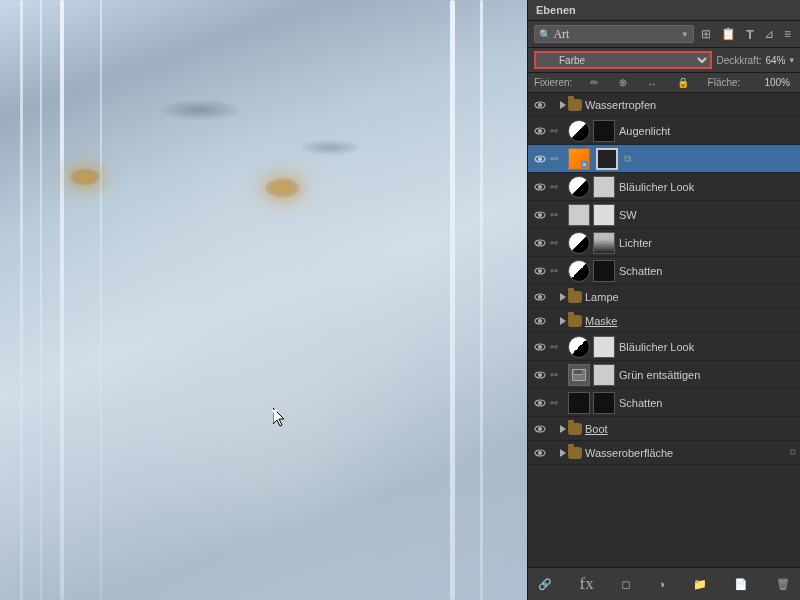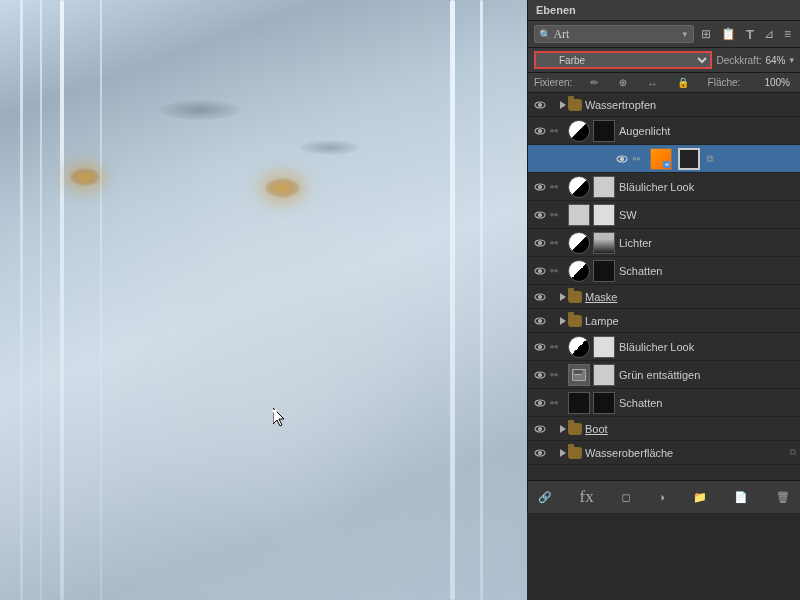--- a/index.html
+++ b/index.html
@@ -73,21 +73,21 @@
       transform: rotate(-30deg);
     }
     .cursor svg {
       width: 18px;
       height: 22px;
     }
 
     
     .layers-panel {
       width: 273px;
-      height: 513px;
+      height: 600px;
       background: #2d2d2d;
       display: flex;
       flex-direction: column;
       border-left: 1px solid #1a1a1a;
     }
 
     .panel-title {
       background: #3c3c3c;
       color: #ccc;
       padding: 4px 8px;
@@ -211,21 +211,20 @@
     }
 
     .layer-item {
       display: flex;
       align-items: center;
       height: 28px;
       padding: 0 4px;
       border-bottom: 1px solid #222;
       cursor: pointer;
       position: relative;
-      justify-content: center;
     }
 
     .layer-item.selected {
       background: #3d6d9e;
     }
 
     .layer-item.group-item {
       height: 24px;
     }
 
@@ -533,34 +532,34 @@
     <div class="layer-item group-item">
       <div class="eye-icon">
         <svg viewBox="0 0 12 8" fill="none" stroke="#aaa" stroke-width="1.2">
             <ellipse cx="6" cy="4" rx="5" ry="3"></ellipse>
             <circle cx="6" cy="4" r="1.5" fill="#aaa"></circle>
           </svg>
       </div>
       <div class="layer-link"></div>
       <div class="triangle"></div>
       <div class="folder-icon"></div>
-      <span class="layer-name underline">Maske</span>
+      <span class="layer-name">Lampe</span>
     </div>
 
     <div class="layer-item group-item">
       <div class="eye-icon">
         <svg viewBox="0 0 12 8" fill="none" stroke="#aaa" stroke-width="1.2">
             <ellipse cx="6" cy="4" rx="5" ry="3"></ellipse>
             <circle cx="6" cy="4" r="1.5" fill="#aaa"></circle>
           </svg>
       </div>
       <div class="layer-link"></div>
       <div class="triangle"></div>
       <div class="folder-icon"></div>
-      <span class="layer-name">Lampe</span>
+      <span class="layer-name underline">Maske</span>
     </div>
 
     <div class="layer-item">
       <div class="eye-icon">
         <svg viewBox="0 0 12 8" fill="none" stroke="#aaa" stroke-width="1.2">
             <ellipse cx="6" cy="4" rx="5" ry="3"></ellipse>
             <circle cx="6" cy="4" r="1.5" fill="#aaa"></circle>
           </svg>
       </div>
       <div class="layer-link" style="color:#888;font-size:9px;">⚯</div>

